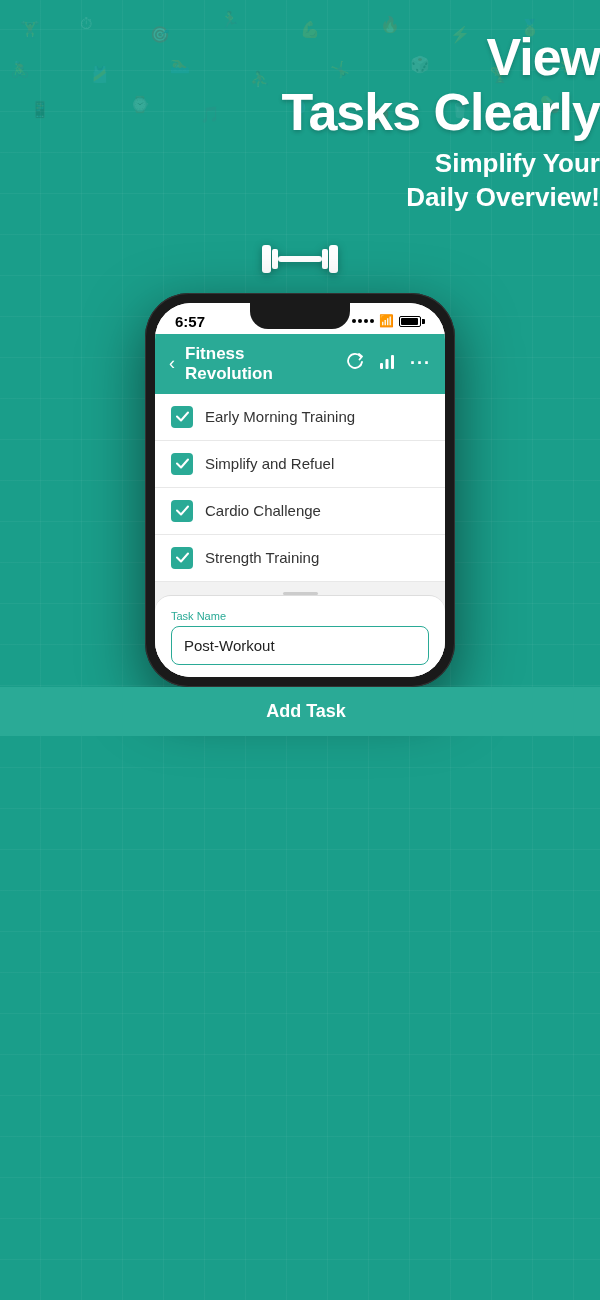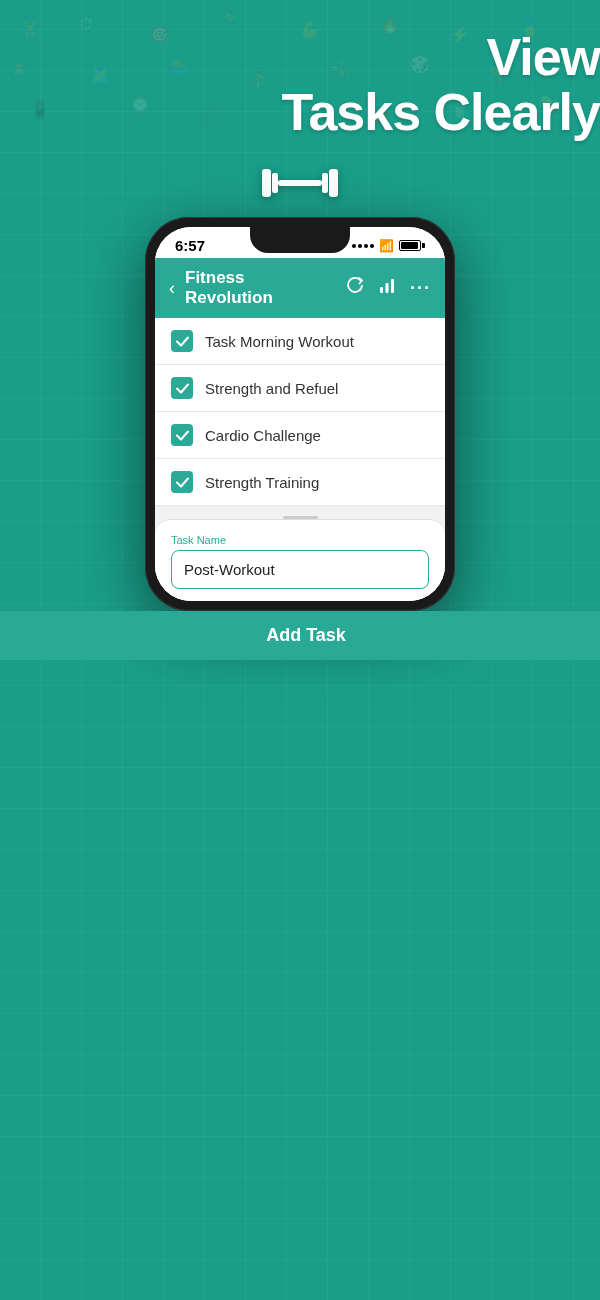--- a/index.html
+++ b/index.html
@@ -411,20 +411,24 @@
     <span class="bg-icon" style="top:100px;left:450px">🥤</span>
     <span class="bg-icon" style="top:95px;left:540px">💊</span>
   </div>
 </div>
 
 <div class="header-section">
   <div class="header-title">
     <span>View</span><br>
     <span>Tasks Clearly</span>
   </div>
+  <div class="header-subtitle">
+    <span>Simplify Your</span><br>
+    <span>Daily Overview!</span>
+  </div>
 </div>
 
 <div class="dumbbell-container">
   <svg class="dumbbell-svg" width="80" height="44" viewBox="0 0 80 44" fill="none" xmlns="http://www.w3.org/2000/svg">
 
     <rect x="2" y="8" width="9" height="28" rx="3" fill="white"></rect>
     <rect x="12" y="12" width="6" height="20" rx="2" fill="white"></rect>
 
     <rect x="18" y="19" width="44" height="6" rx="3" fill="white"></rect>
 
@@ -478,29 +482,29 @@
         </div>
       </div>
 
       <div class="task-list">
         <div class="task-item">
           <div class="task-checkbox">
             <svg viewBox="0 0 13 10" fill="none">
                 <polyline points="1,5 5,9 12,1" stroke="white" stroke-width="2" stroke-linecap="round" stroke-linejoin="round"></polyline>
               </svg>
           </div>
-          <span class="task-label">Task Morning Workout</span>
+          <span class="task-label">Early Morning Training</span>
         </div>
         <div class="task-item">
           <div class="task-checkbox">
             <svg viewBox="0 0 13 10" fill="none">
                 <polyline points="1,5 5,9 12,1" stroke="white" stroke-width="2" stroke-linecap="round" stroke-linejoin="round"></polyline>
               </svg>
           </div>
-          <span class="task-label">Strength and Refuel</span>
+          <span class="task-label">Simplify and Refuel</span>
         </div>
         <div class="task-item">
           <div class="task-checkbox">
             <svg viewBox="0 0 13 10" fill="none">
                 <polyline points="1,5 5,9 12,1" stroke="white" stroke-width="2" stroke-linecap="round" stroke-linejoin="round"></polyline>
               </svg>
           </div>
           <span class="task-label">Cardio Challenge</span>
         </div>
         <div class="task-item">

